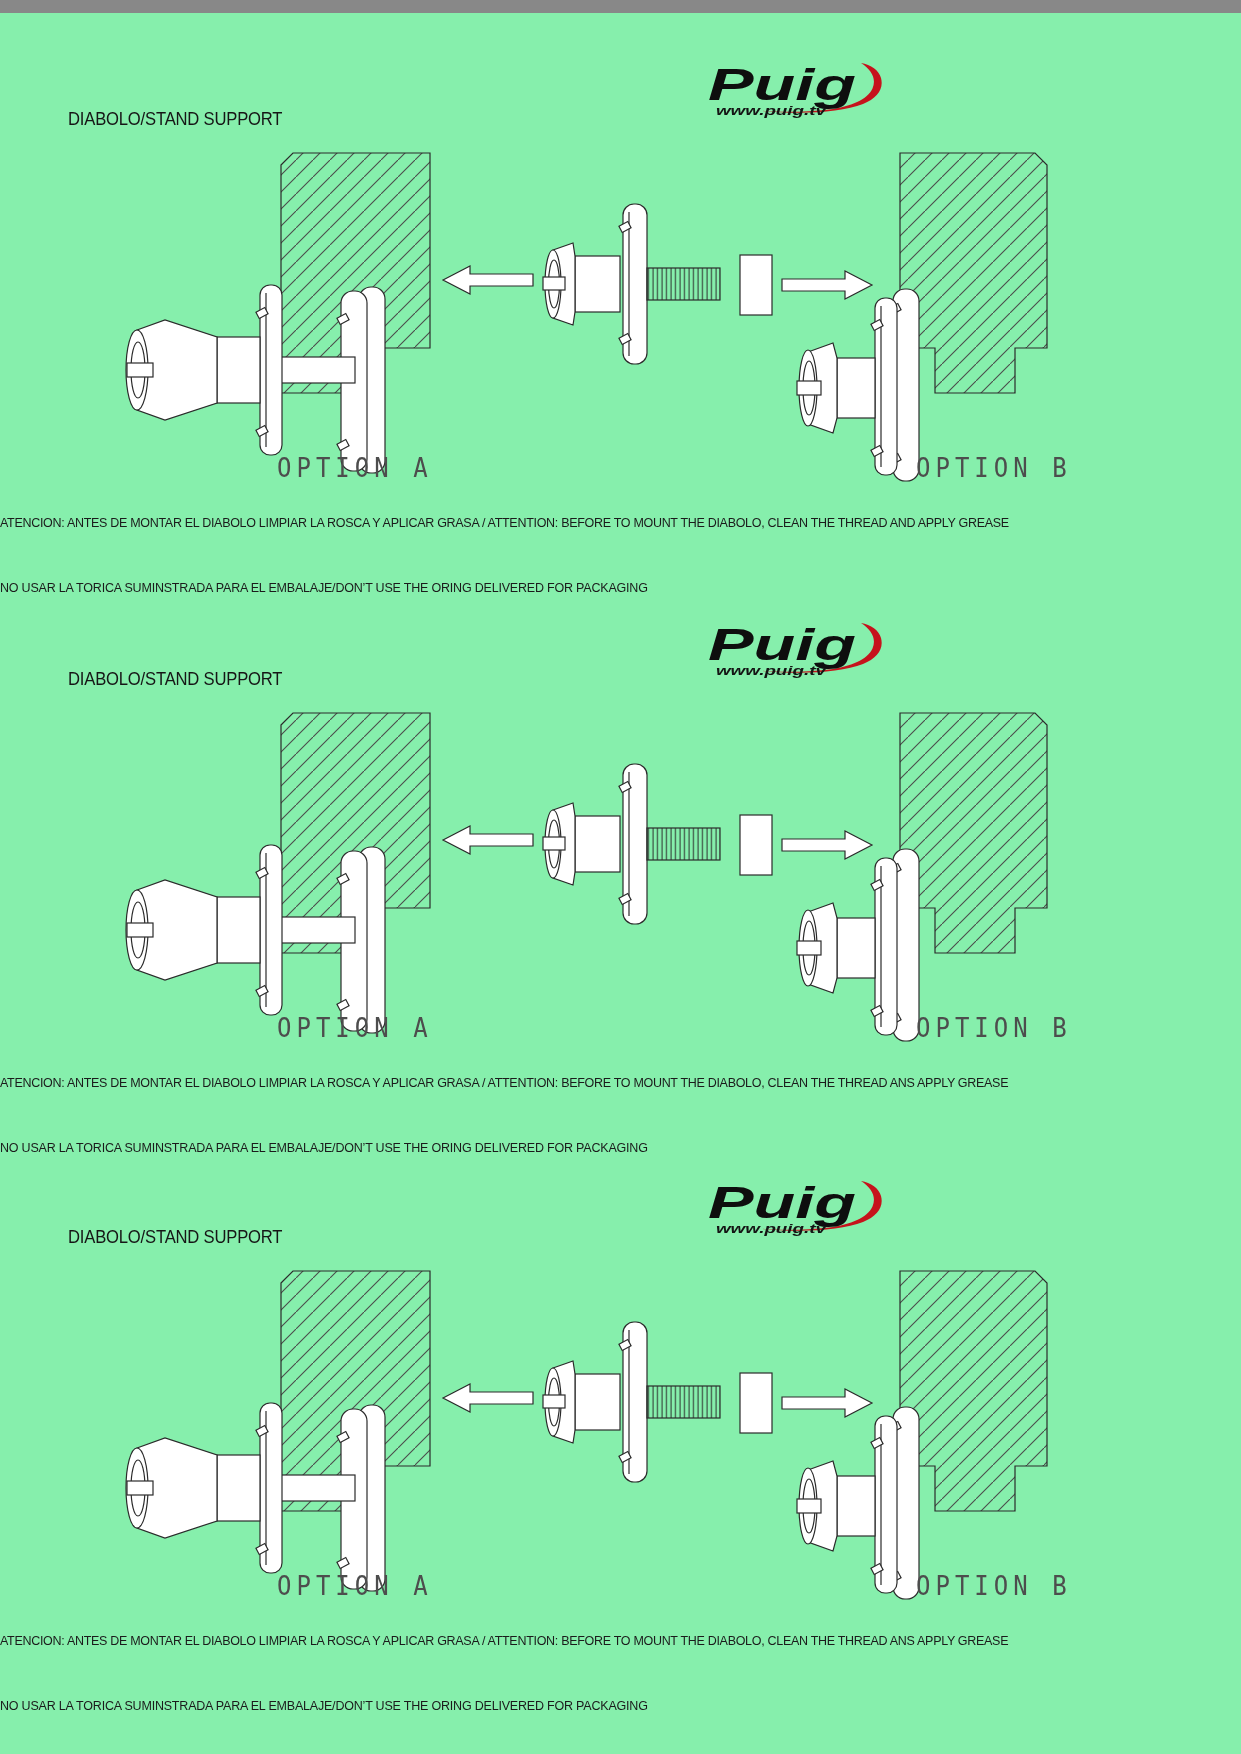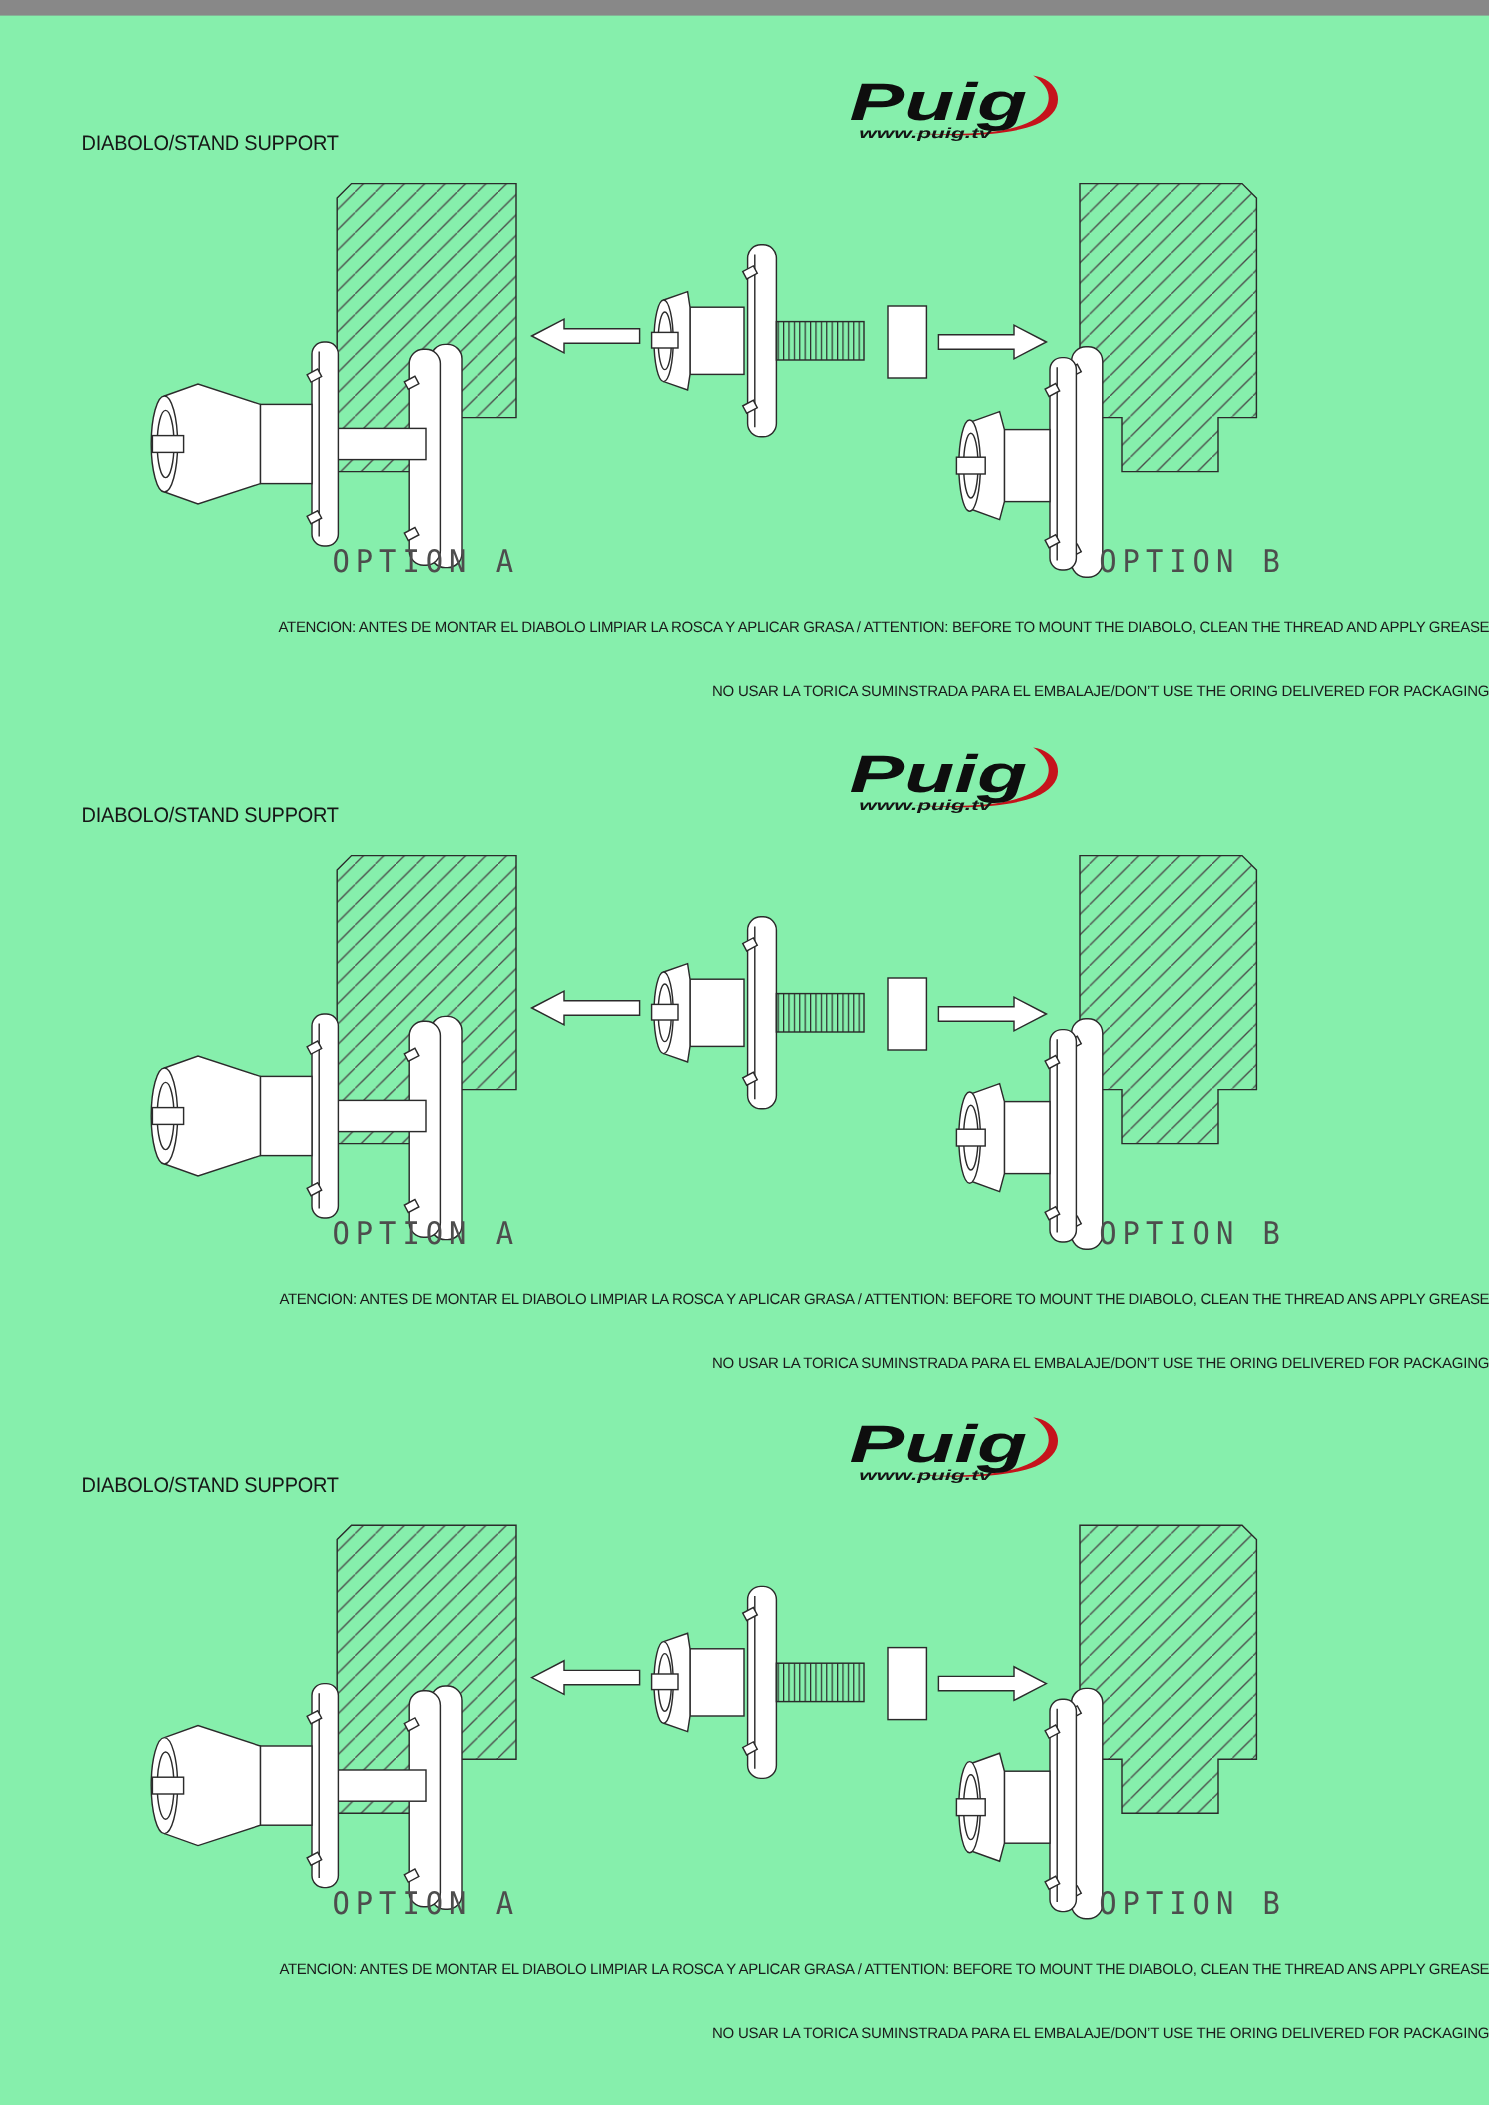--- a/index.html
+++ b/index.html
@@ -23,25 +23,25 @@
   .diagram svg { width:100%; height:100%; display:block; }
   .option-label {
     position:absolute; top:440px;
     font-family:"DejaVu Sans Mono", monospace;
     font-size:24px; letter-spacing:5px; color:#4d4d4d;
     transform:scaleY(1.08); transform-origin:left top; white-space:nowrap;
   }
   .option-a { left:277px; }
   .option-b { left:916px; }
   .warn {
-    position:absolute; left:0; width:1241px; text-align:right;
+    position:absolute; left:0; width:1241px; text-align:left;
     color:#1b1b1b; white-space:nowrap;
   }
   .warn1 { top:503px; font-size:12.5px; letter-spacing:-0.3px; }
-  .warn2 { top:556px; font-size:12.5px; letter-spacing:-0.2px; }
+  .warn2 { top:568px; font-size:12.5px; letter-spacing:-0.2px; }
   .assets { position:absolute; width:0; height:0; overflow:hidden; }
 </style>
 </head>
 <body>
 
 <svg class="assets" aria-hidden="true">
   <defs>
     <pattern id="hatch" patternUnits="userSpaceOnUse" width="17" height="17">
       <path d="M-2,19 L19,-2" stroke="#4a4a4a" stroke-width="1.1" fill="none"></path>
     </pattern>

